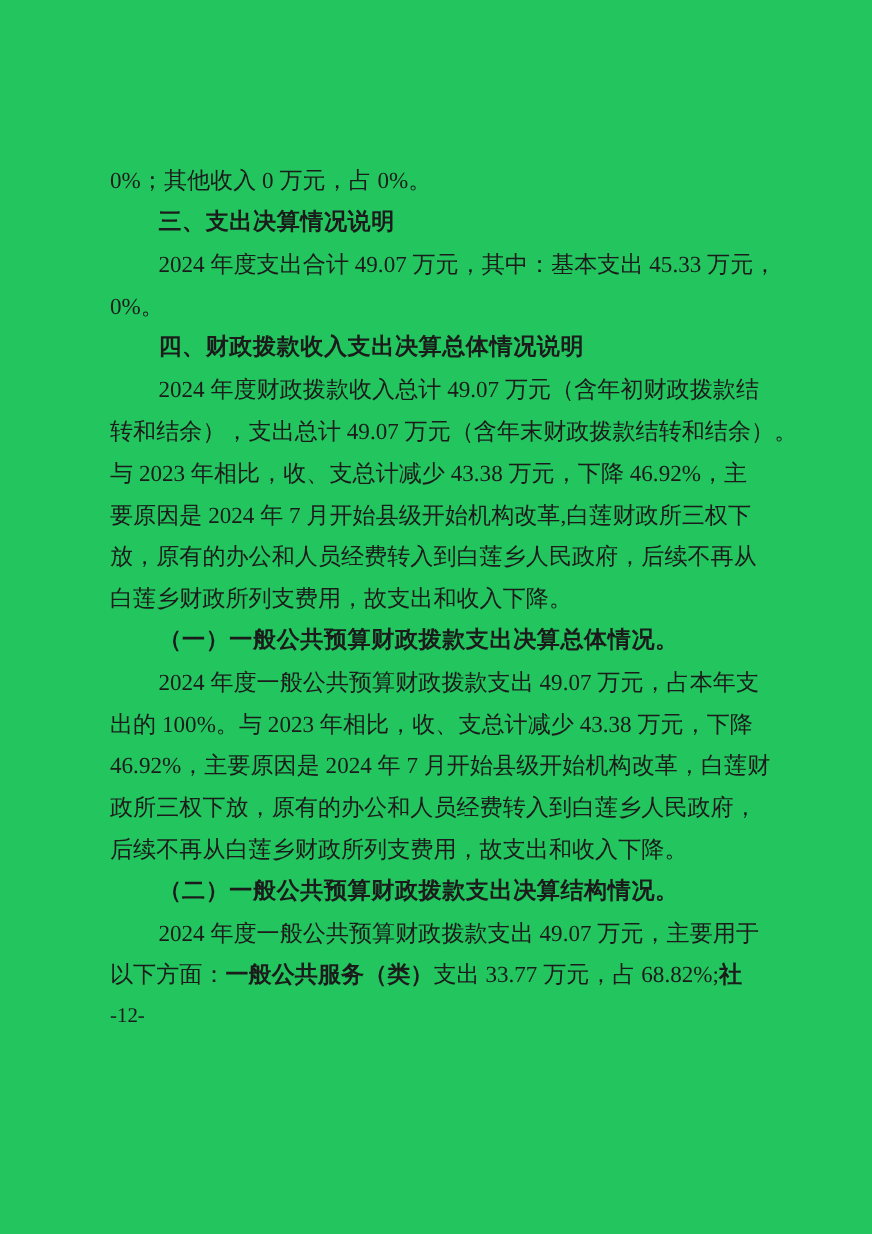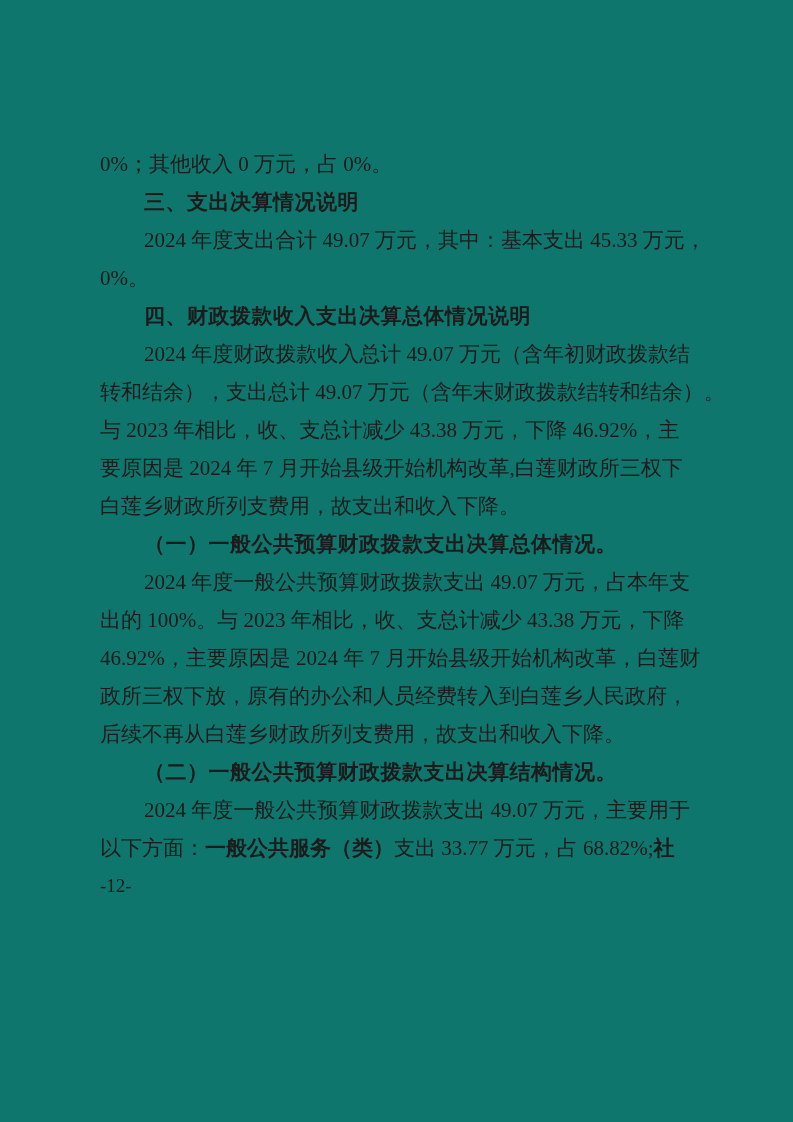--- a/index.html
+++ b/index.html
@@ -4,21 +4,21 @@
 <style>
   html, body {
     margin: 0;
     padding: 0;
     background: #ffffff;
   }
   .page {
     position: relative;
     width: 793px;
     height: 1122px;
-    background: #0f766e;
+    background: #22c55e;
     color: #1b1b1b;
     overflow: hidden;
   }
   .doc {
     position: absolute;
     left: 100px;
     top: 145px;
     width: 600px;
   }
   .ln {
@@ -57,20 +57,21 @@
 
     <div class="ln">0%；其他收入 0 万元，占 0%。</div>
     <div class="ln h indent">三、支出决算情况说明</div>
     <div class="ln indent">2024 年度支出合计 49.07 万元，其中：基本支出 45.33 万元，</div>
     <div class="ln">0%。</div>
     <div class="ln h indent">四、财政拨款收入支出决算总体情况说明</div>
     <div class="ln indent">2024 年度财政拨款收入总计 49.07 万元（含年初财政拨款结</div>
     <div class="ln">转和结余），支出总计 49.07 万元（含年末财政拨款结转和结余）。</div>
     <div class="ln">与 2023 年相比，收、支总计减少 43.38 万元，下降 46.92%，主</div>
     <div class="ln">要原因是 2024 年 7 月开始县级开始机构改革,白莲财政所三权下</div>
+    <div class="ln">放，原有的办公和人员经费转入到白莲乡人民政府，后续不再从</div>
     <div class="ln">白莲乡财政所列支费用，故支出和收入下降。</div>
     <div class="ln h indent">（一）一般公共预算财政拨款支出决算总体情况。</div>
     <div class="ln indent">2024 年度一般公共预算财政拨款支出 49.07 万元，占本年支</div>
     <div class="ln">出的 100%。与 2023 年相比，收、支总计减少 43.38 万元，下降</div>
     <div class="ln">46.92%，主要原因是 2024 年 7 月开始县级开始机构改革，白莲财</div>
     <div class="ln">政所三权下放，原有的办公和人员经费转入到白莲乡人民政府，</div>
     <div class="ln">后续不再从白莲乡财政所列支费用，故支出和收入下降。</div>
     <div class="ln h indent">（二）一般公共预算财政拨款支出决算结构情况。</div>
     <div class="ln indent">2024 年度一般公共预算财政拨款支出 49.07 万元，主要用于</div>
 

